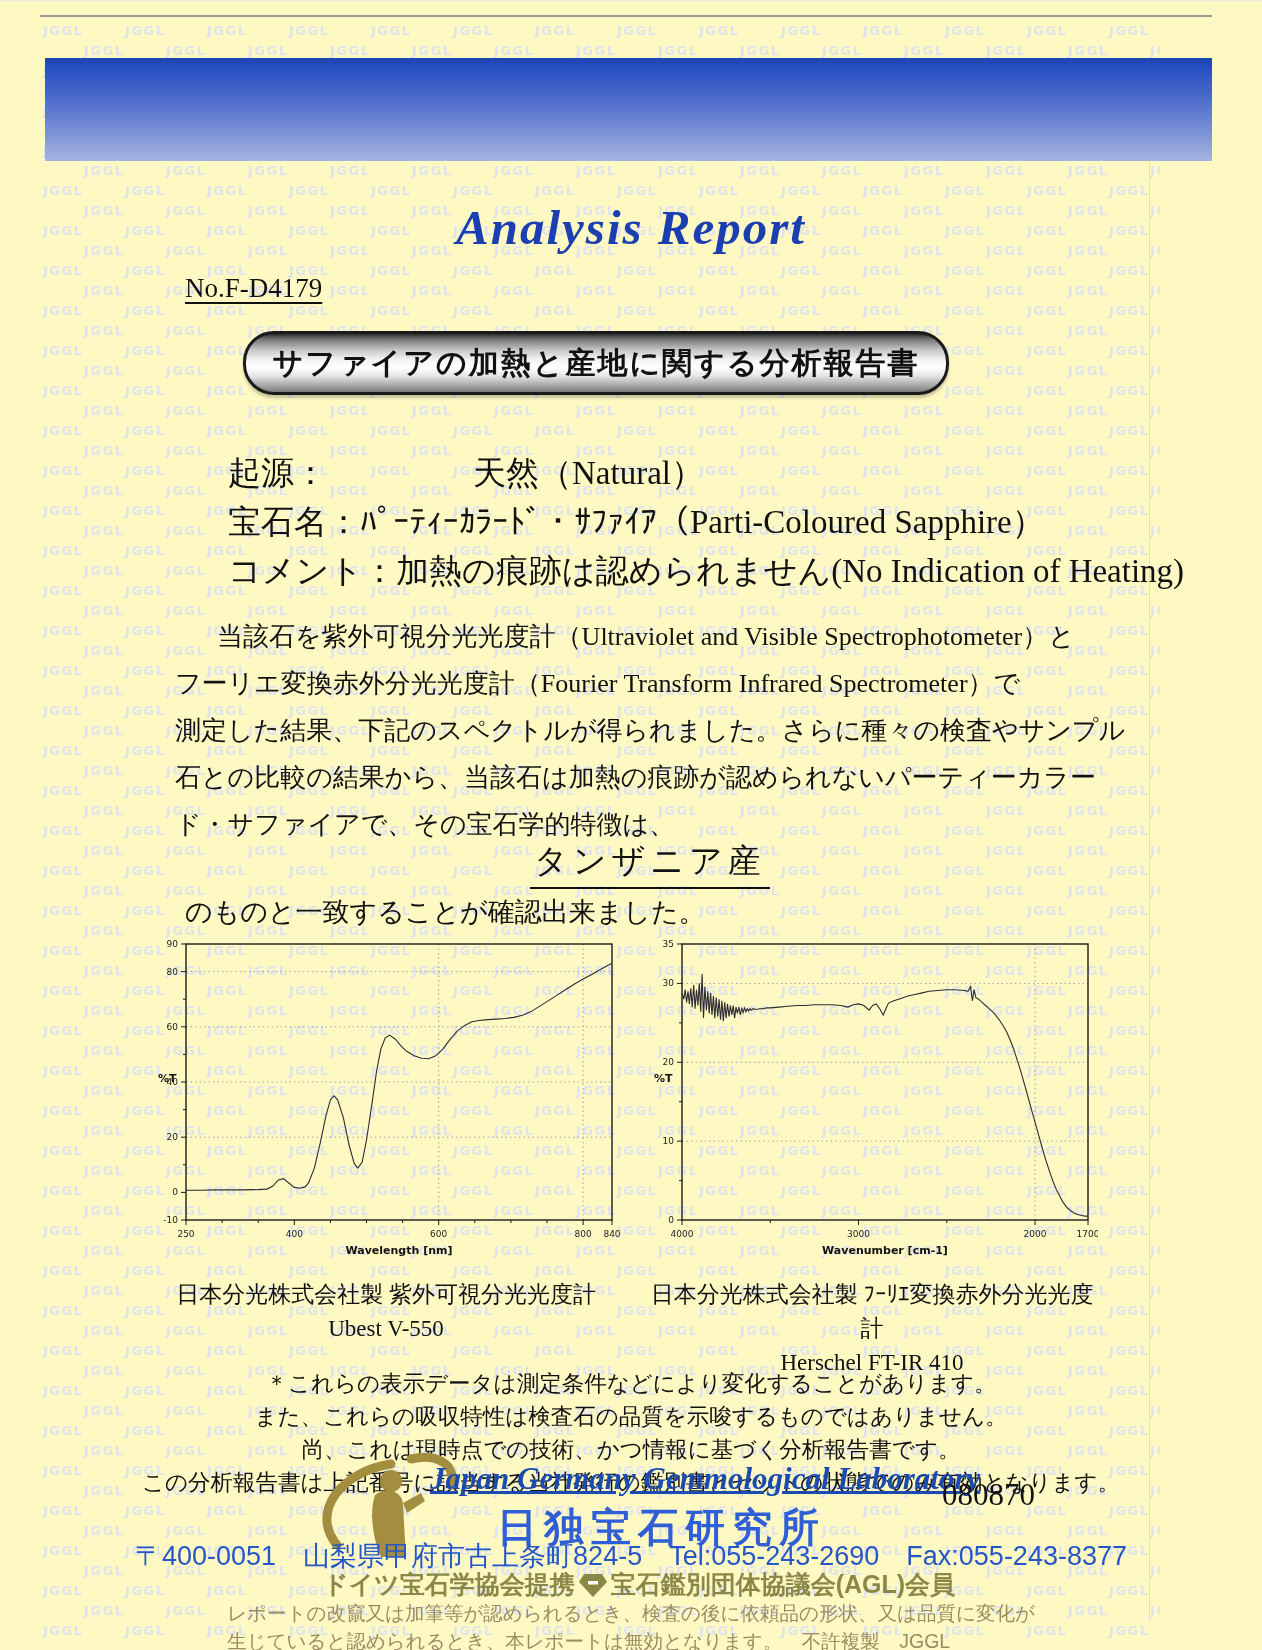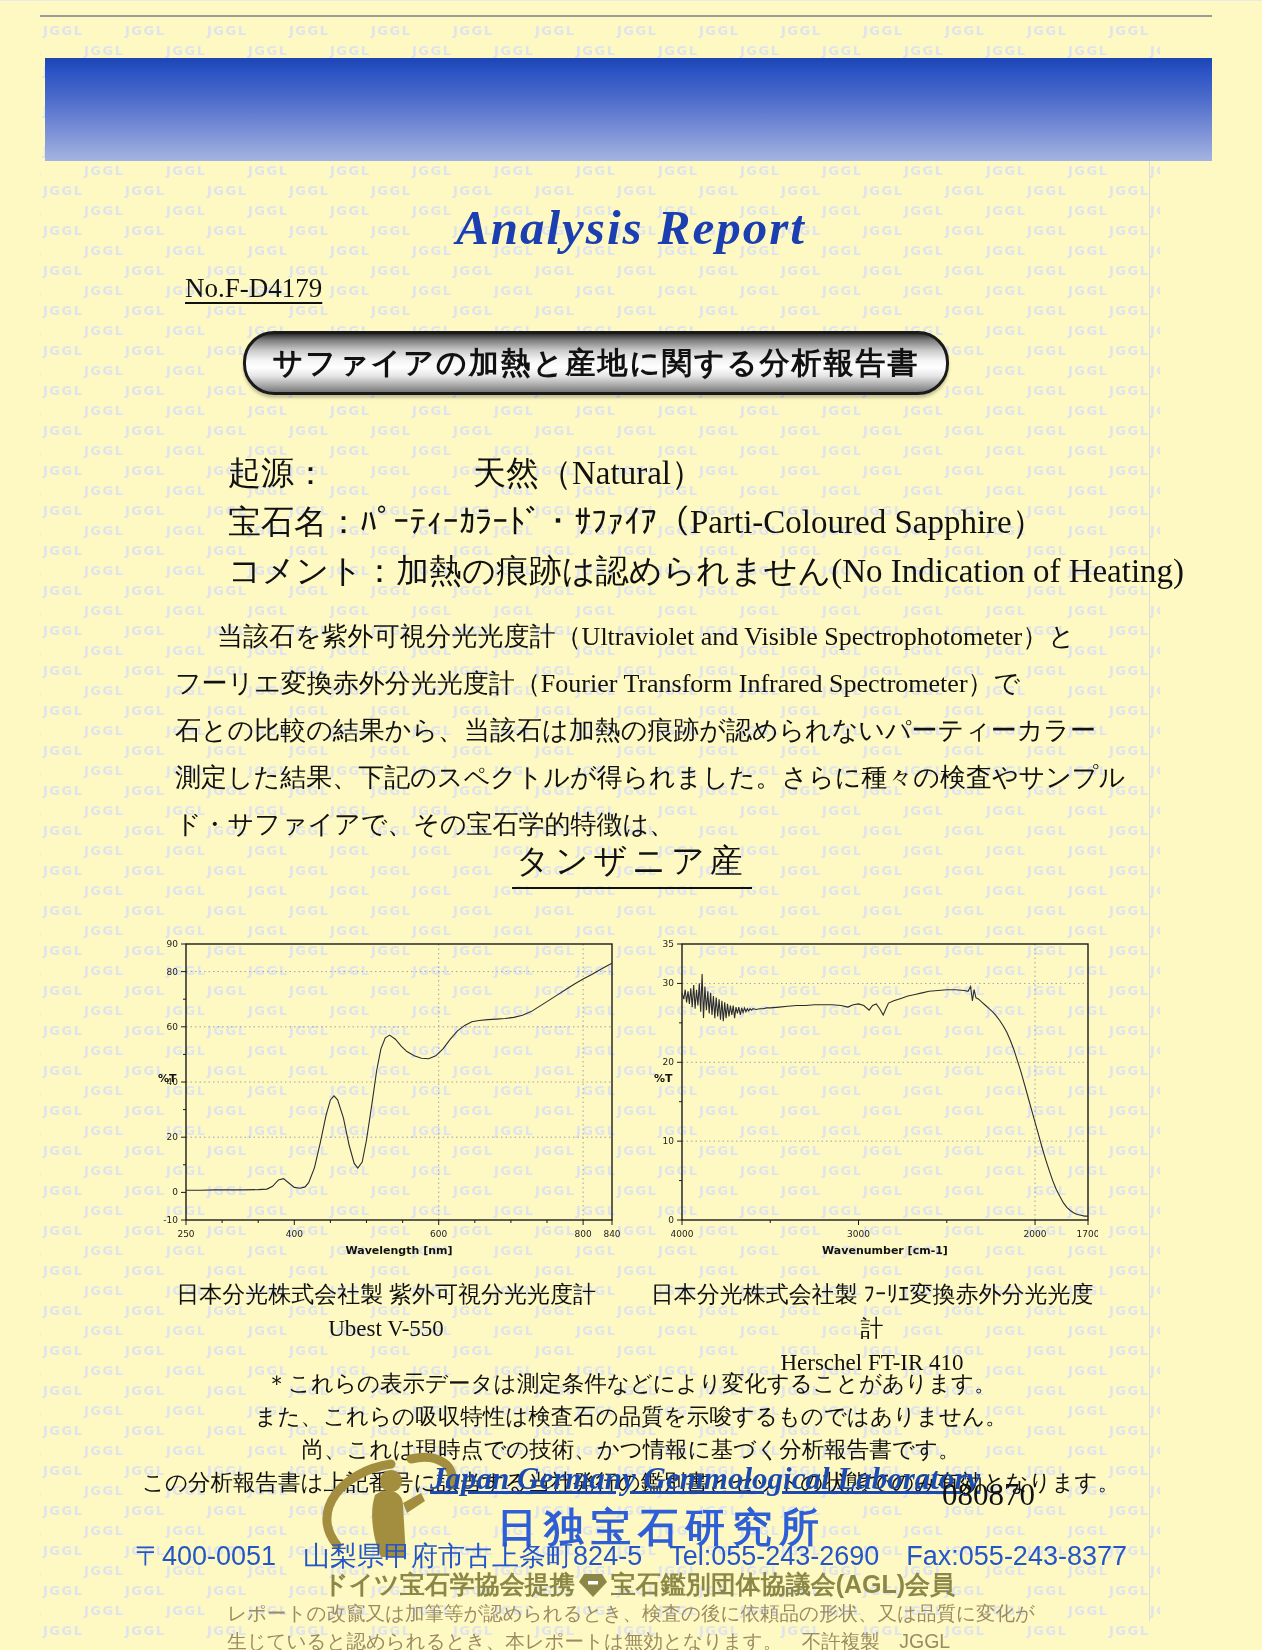--- a/index.html
+++ b/index.html
@@ -18,21 +18,21 @@
     text-decoration:underline;text-underline-offset:5px;}
   .subject-box{position:absolute;top:330px;left:243px;width:700px;height:58px;
     border:3px solid #1a1a1a;border-radius:31px;
     background:linear-gradient(180deg,#2e2e2e 0%,#7a7a7a 10%,#c9c9c9 28%,#f4f4f4 45%,#ffffff 58%,#e6e6e6 72%,#b2b2b2 86%,#7a7a7a 100%);
     display:flex;align-items:center;justify-content:center;
     font-weight:bold;font-size:30px;letter-spacing:2px;box-shadow:0 3px 3px rgba(0,0,0,0.22);}
   .fields{position:absolute;top:448px;left:228px;font-size:33px;line-height:49px;white-space:nowrap;}
   .label-wide{display:inline-block;width:245px;}
   .body-text{position:absolute;top:612px;left:175px;width:900px;font-size:26px;line-height:47px;white-space:nowrap;}
   .body-text .indent{text-indent:42px;}
-  .origin-line{position:absolute;top:838px;left:512px;font-size:33px;letter-spacing:5px;
+  .origin-line{position:absolute;top:838px;left:530px;font-size:33px;letter-spacing:5px;
     border-bottom:2.5px solid #111;padding:0 4px 3px 4px;}
   .closing-line{position:absolute;top:893px;left:185px;font-size:27px;}
   .charts-row{position:absolute;top:933px;left:150px;display:flex;gap:24px;align-items:flex-start;}
   .chart-block{display:flex;flex-direction:column;align-items:center;}
   .caption{margin-top:14px;font-size:23px;text-align:center;line-height:34px;}
   .grid{stroke:#8a8aa0;stroke-width:0.8;stroke-dasharray:1.5 3;}
   .frame{fill:none;stroke:#1a1a1a;stroke-width:1.4;}
   .tick{stroke:#1a1a1a;stroke-width:1;}
   .ticklab{font:9px "DejaVu Sans",sans-serif;fill:#222;}
   .axlab{font:bold 11px "DejaVu Sans",sans-serif;fill:#111;}
@@ -86,26 +86,27 @@
         <span>宝石名：</span><span>ﾊﾟｰﾃｨｰｶﾗｰﾄﾞ・ｻﾌｧｲｱ（Parti-Coloured Sapphire）</span>
       </div>
       <div>
         <span>コメント：</span><span>加熱の痕跡は認められません(No Indication of Heating)</span>
       </div>
     </div>
 
     <div class="body-text">
       <div class="indent">当該石を紫外可視分光光度計（Ultraviolet and Visible Spectrophotometer）と</div>
       <div>フーリエ変換赤外分光光度計（Fourier Transform Infrared Spectrometer）で</div>
+      <div>測定した結果、下記のスペクトルが得られました。さらに種々の検査やサンプル</div>
       <div>石との比較の結果から、当該石は加熱の痕跡が認められないパーティーカラー</div>
-      <div>測定した結果、下記のスペクトルが得られました。さらに種々の検査やサンプル</div>
       <div>ド・サファイアで、その宝石学的特徴は、</div>
     </div>
 
     <div class="origin-line">タンザニア産</div>
+    <div class="closing-line">のものと一致することが確認出来ました。</div>
 
     <div class="charts-row">
       <div class="chart-block">
         <svg width="472" height="330" xmlns="http://www.w3.org/2000/svg">
             <line x1="288.7118644067797" y1="10" x2="288.7118644067797" y2="286" class="grid"></line>
             <line x1="433.1186440677966" y1="10" x2="433.1186440677966" y2="286" class="grid"></line>
             <line x1="36" y1="203.2" x2="462" y2="203.2" class="grid"></line>
             <line x1="36" y1="148" x2="462" y2="148" class="grid"></line>
             <line x1="36" y1="92.8" x2="462" y2="92.8" class="grid"></line>
             <line x1="36" y1="37.6" x2="462" y2="37.6" class="grid"></line>

